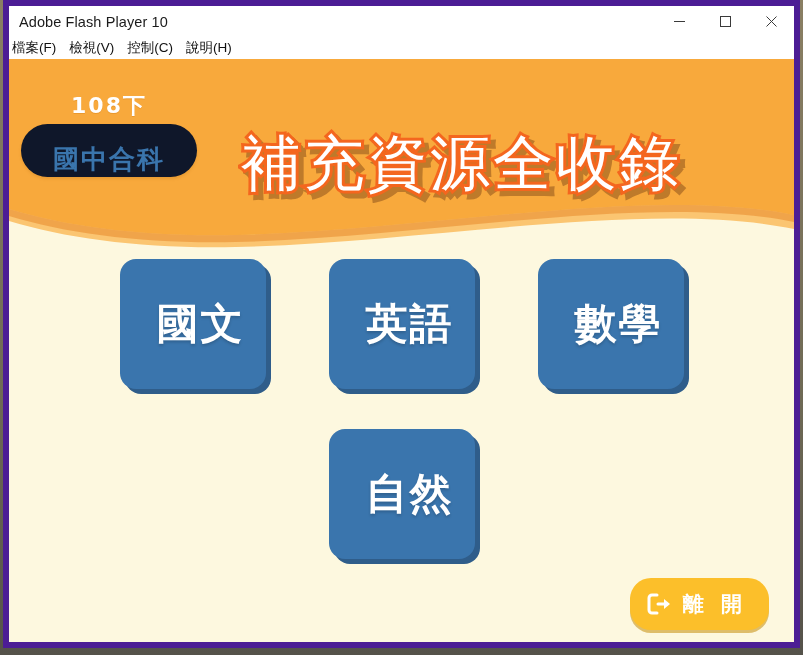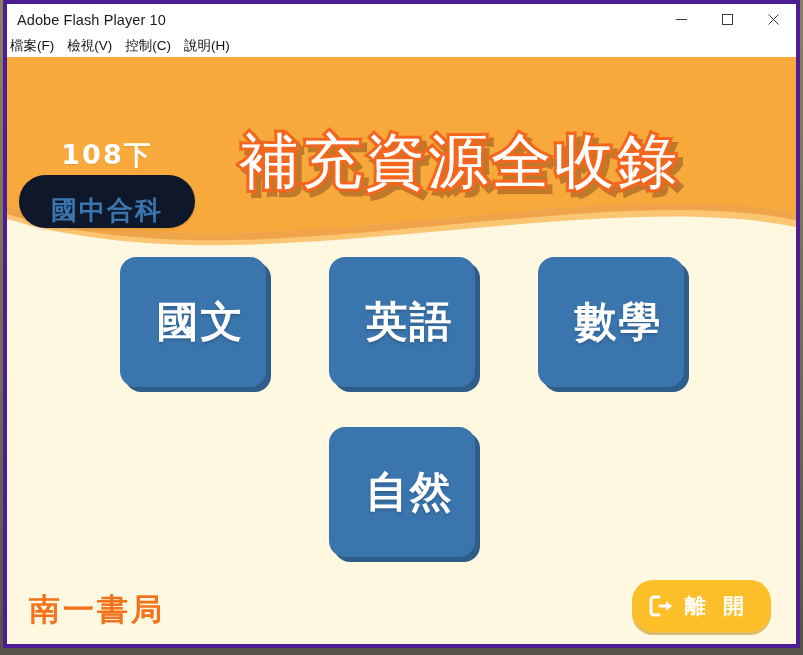--- a/index.html
+++ b/index.html
@@ -12,21 +12,21 @@
 
   
   .desktop-sliver{
     position:absolute;left:0;top:0;width:803px;height:655px;
     background:linear-gradient(180deg,#8a7f63 0%,#6f6a55 60%,#55524a 100%);
   }
 
   
   .window{
     position:absolute;left:3px;top:0;width:797px;height:648px;
-    background:#ffffff;border:4px solid #4c1d95;box-sizing:border-box;
+    background:#ffffff;border:6px solid #4c1d95;box-sizing:border-box;
     display:flex;flex-direction:column;
   }
 
   
   .titlebar{
     height:31px;flex:0 0 31px;background:#ffffff;
     display:flex;align-items:center;position:relative;
   }
   .title-text{
     font-size:14.5px;color:#1a1a1a;padding-left:10px;white-space:nowrap;
@@ -54,25 +54,24 @@
 
   
   .banner{
     position:absolute;left:0;top:0;width:100%;height:150px;background:#f8a93c;
   }
   .wave{position:absolute;left:0;top:118px;width:100%;height:90px;}
 
   
   .badge-wrap{position:absolute;left:0;top:36px;width:200px;}
   .badge-year{
-    text-align:center;color:#ffffff;font-size:27px;font-weight:bold;
+    text-align:center;color:#ffffff;font-size:22px;font-weight:bold;
     letter-spacing:2px;line-height:1;margin-bottom:7px;
     text-shadow:0 1px 0 rgba(205,120,20,.35);
     font-family:"DejaVu Sans",sans-serif;
-    margin-top:48px;
   }
   .badge-pill{
     margin:0 12px;height:53px;background:#0f172a;border-radius:27px;
     display:flex;align-items:flex-end;justify-content:center;
     box-shadow:0 2px 3px rgba(160,95,10,.18);
   }
   .badge-pill span{
     color:#3a75ad;font-size:26px;font-weight:bold;letter-spacing:2px;
     font-family:"DejaVu Sans",sans-serif;
   }
@@ -191,21 +190,20 @@
             <span>數學</span>
           </div>
         </div>
         <div class="srow r2">
           <div class="sbtn">
             <span>自然</span>
           </div>
         </div>
       </div>
 
-      <div class="logo">南一書局</div>
 
       <div class="exit-btn">
         <svg class="exit-icon" viewBox="0 0 26 24">
           <path d="M11,3 L6,3 C4.3,3 3,4.3 3,6 L3,18 C3,19.7 4.3,21 6,21 L11,21" fill="none" stroke="#ffffff" stroke-width="3" stroke-linecap="round"></path>
           <path d="M12,12 L21,12" fill="none" stroke="#ffffff" stroke-width="3" stroke-linecap="round"></path>
           <path d="M18,7 L24,12 L18,17 Z" fill="#ffffff"></path>
         </svg>
         <span class="label">離 開</span>
       </div>
 

